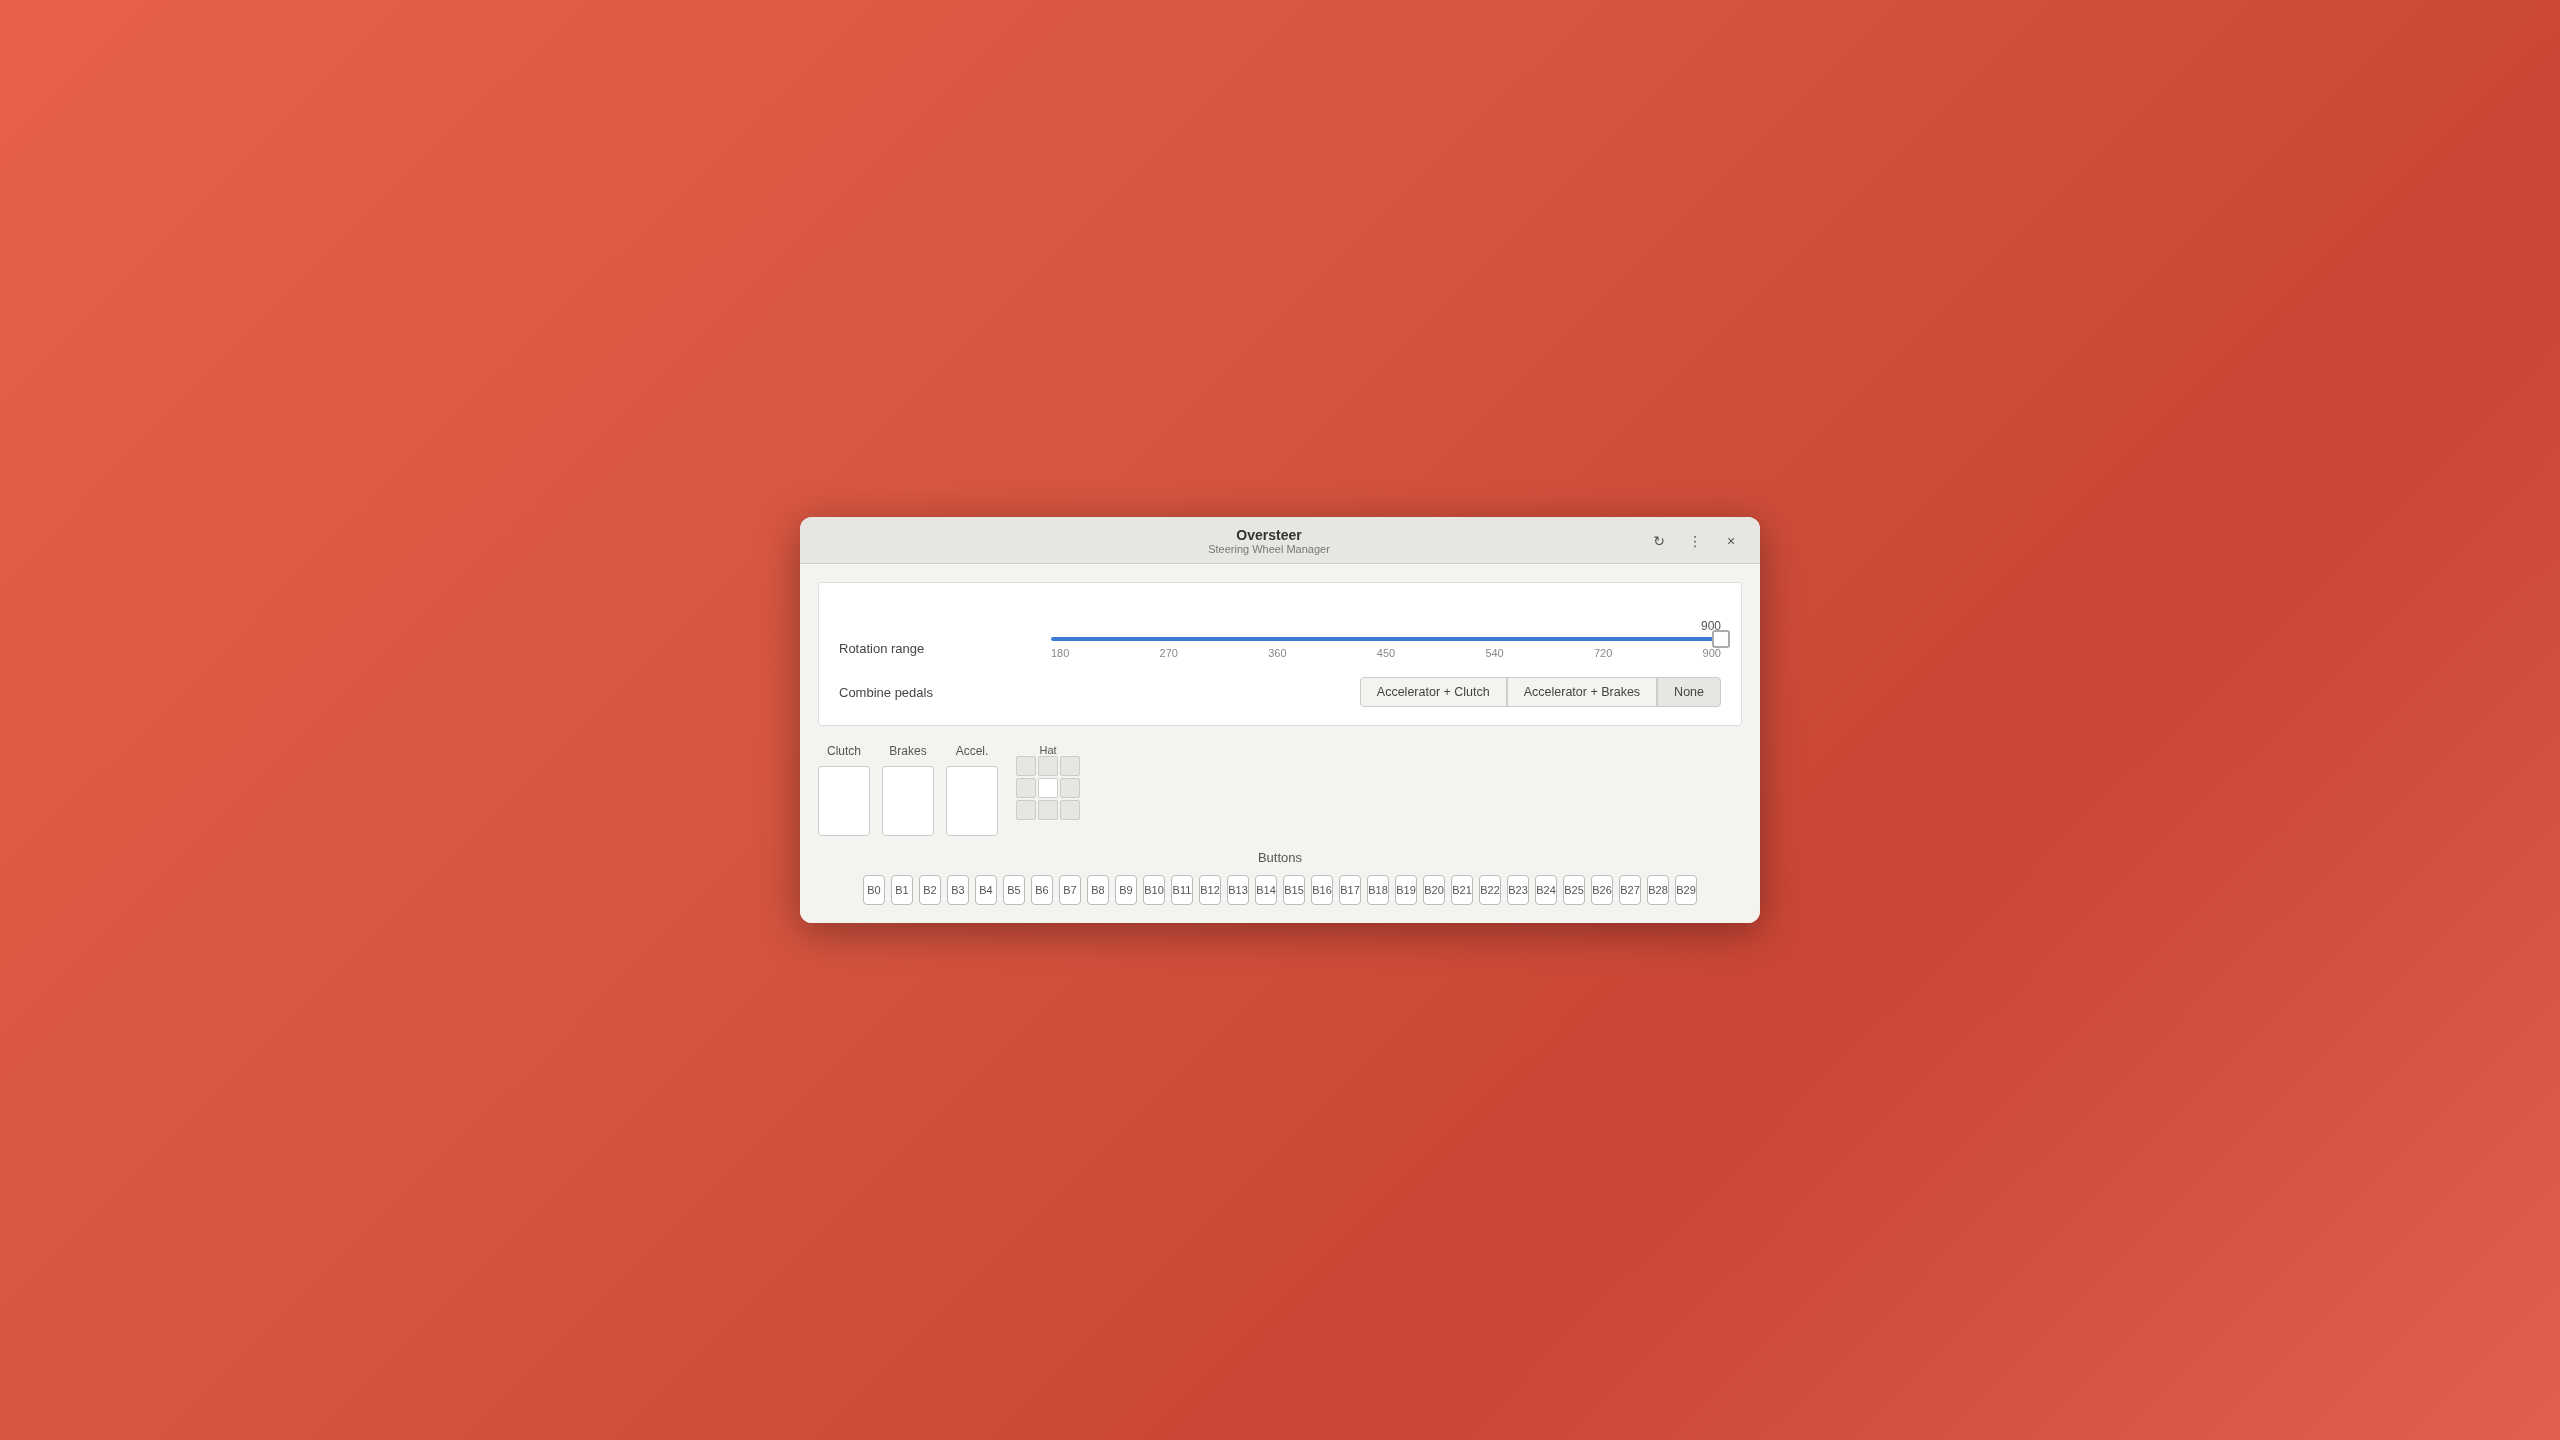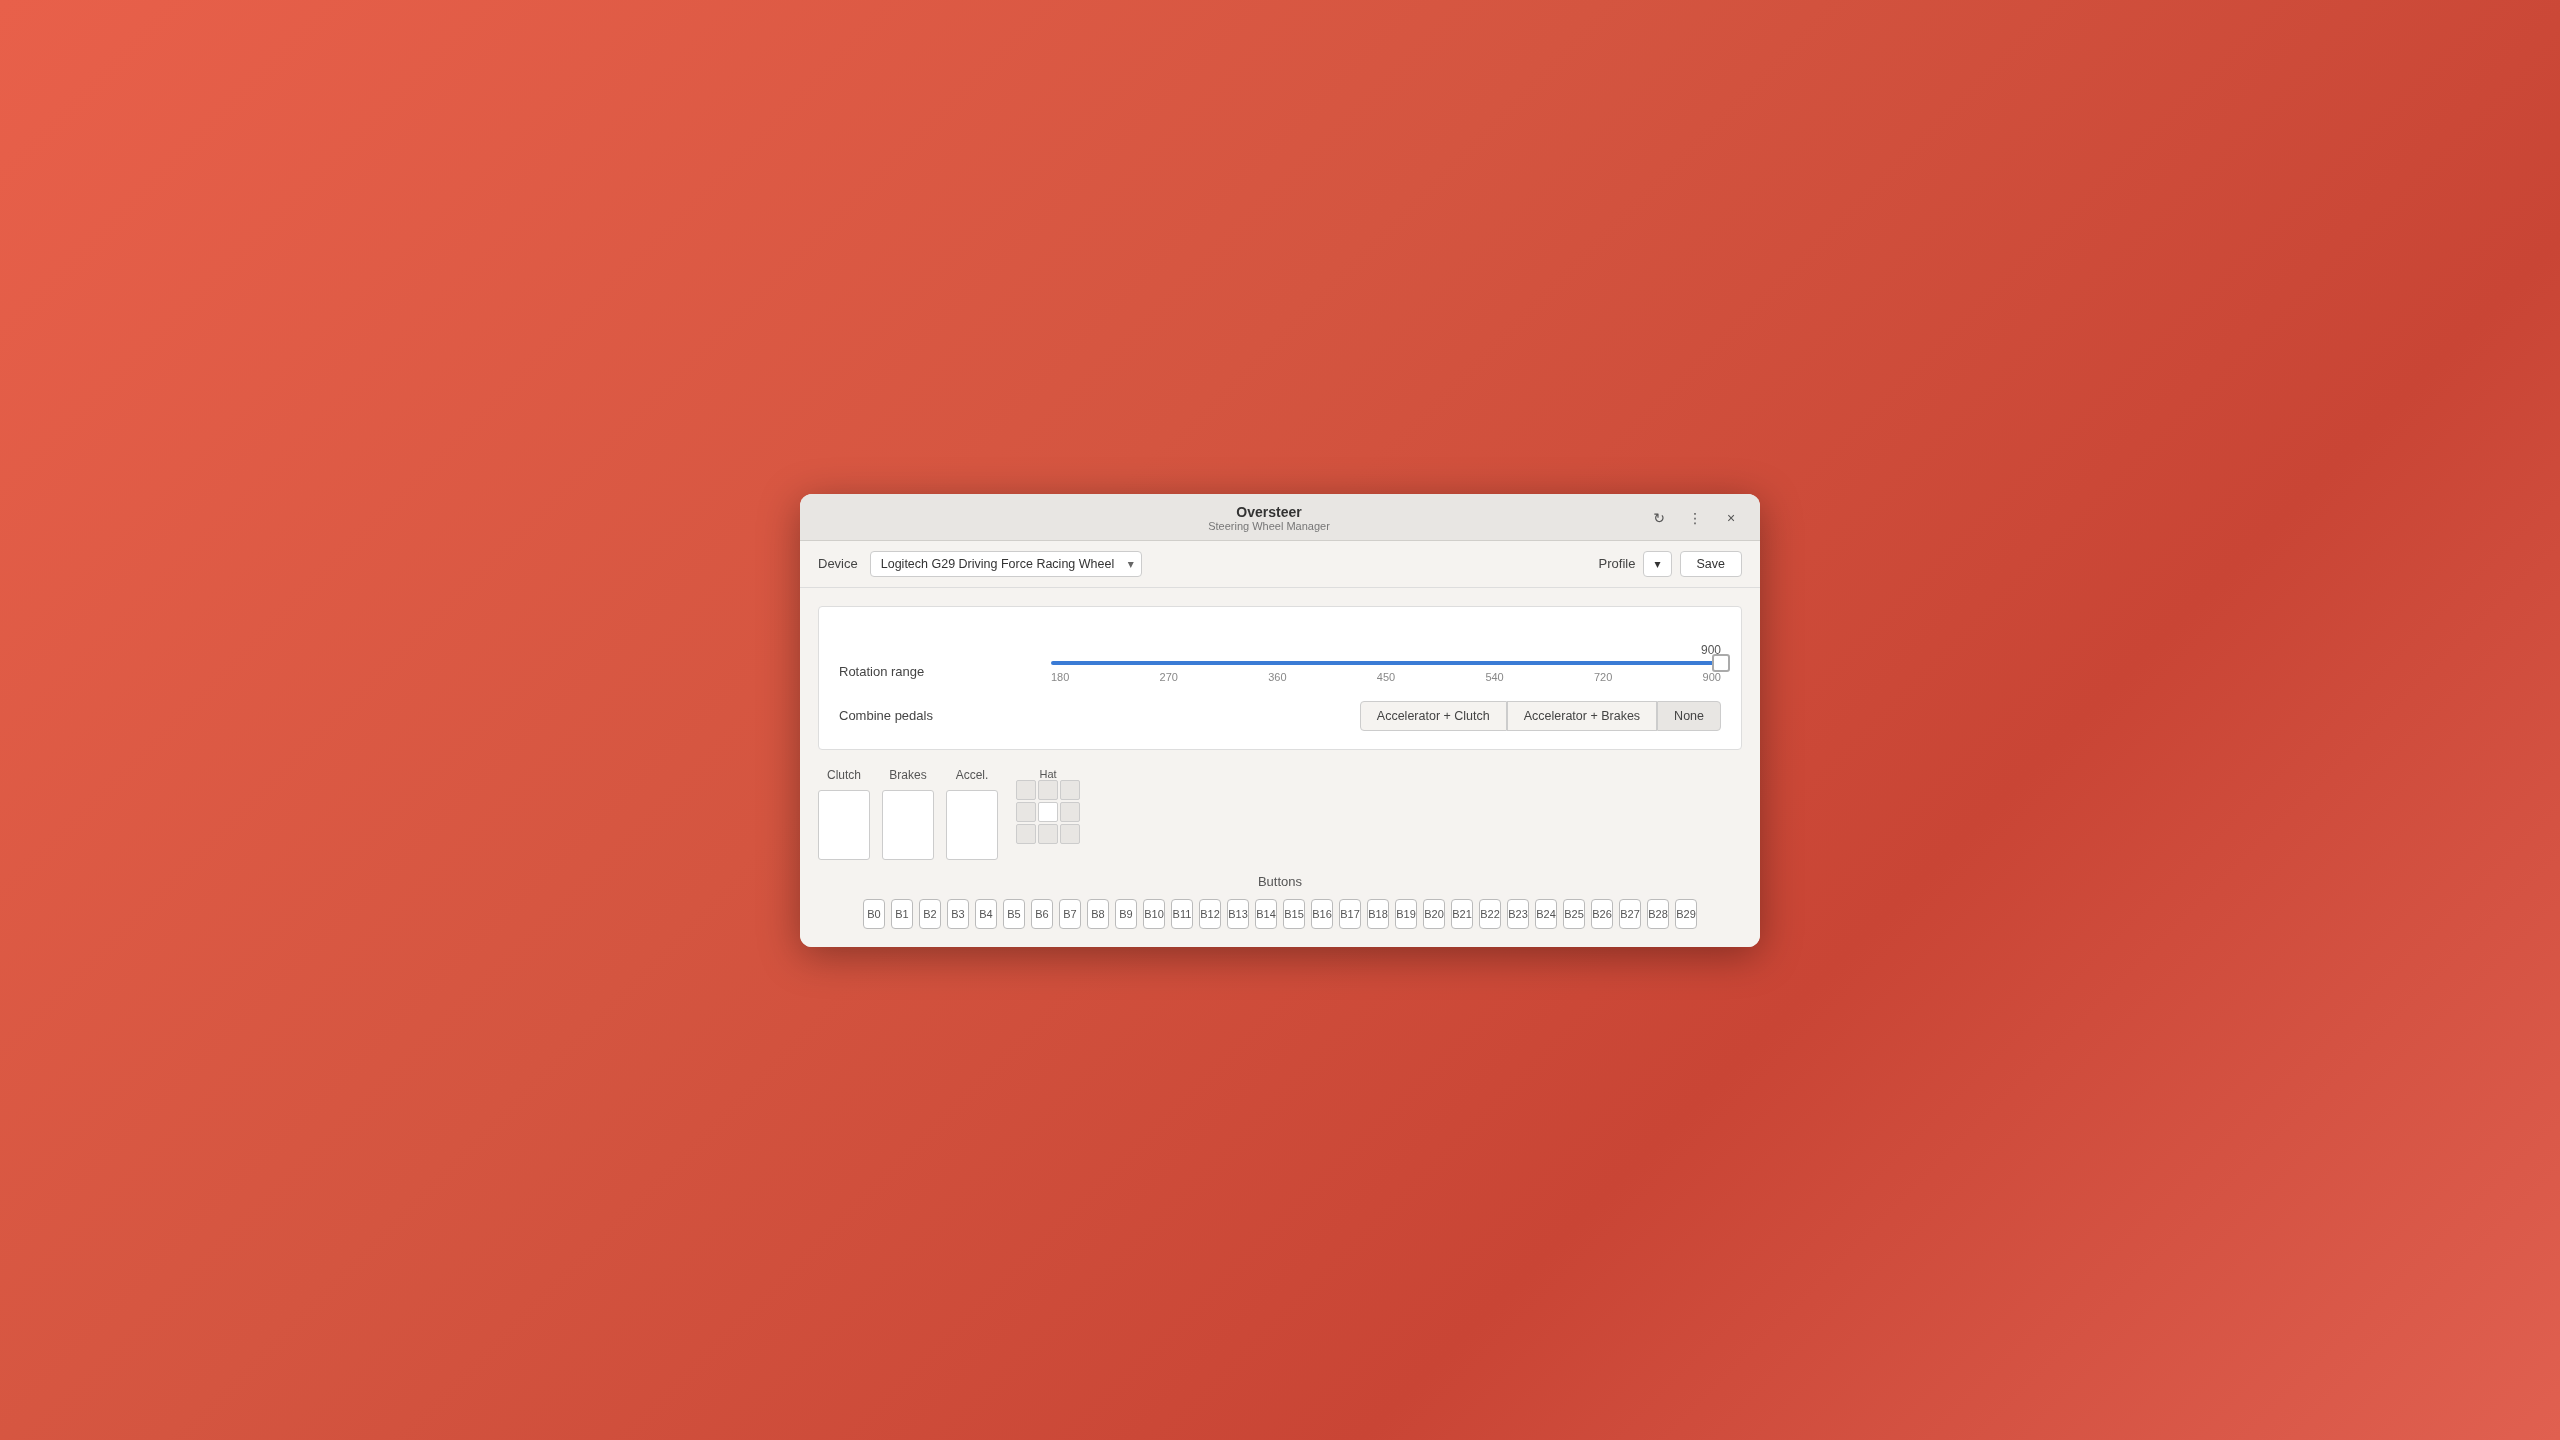--- a/index.html
+++ b/index.html
@@ -424,33 +424,20 @@
       <div class="titlebar-title">Oversteer</div>
       <div class="titlebar-subtitle">Steering Wheel Manager</div>
     </div>
     <div class="titlebar-controls">
       <button class="titlebar-btn">↻</button>
       <button class="titlebar-btn">⋮</button>
       <button class="titlebar-btn close">×</button>
     </div>
   </div>
 
-  <div class="toolbar">
-    <span class="toolbar-label">Device</span>
-    <div class="device-select-wrap">
-      <select class="device-select">
-        <option>Logitech G29 Driving Force Racing Wheel</option>
-      </select>
-    </div>
-    <div class="toolbar-right">
-      <span class="profile-label">Profile</span>
-      <button class="profile-dropdown-btn">▾</button>
-      <button class="save-btn">Save</button>
-    </div>
-  </div>
 
 
   <div class="content">
 
     <div class="panel">
 
 
       <div class="rotation-row">
         <div class="rotation-header">
           <span>900</span>

